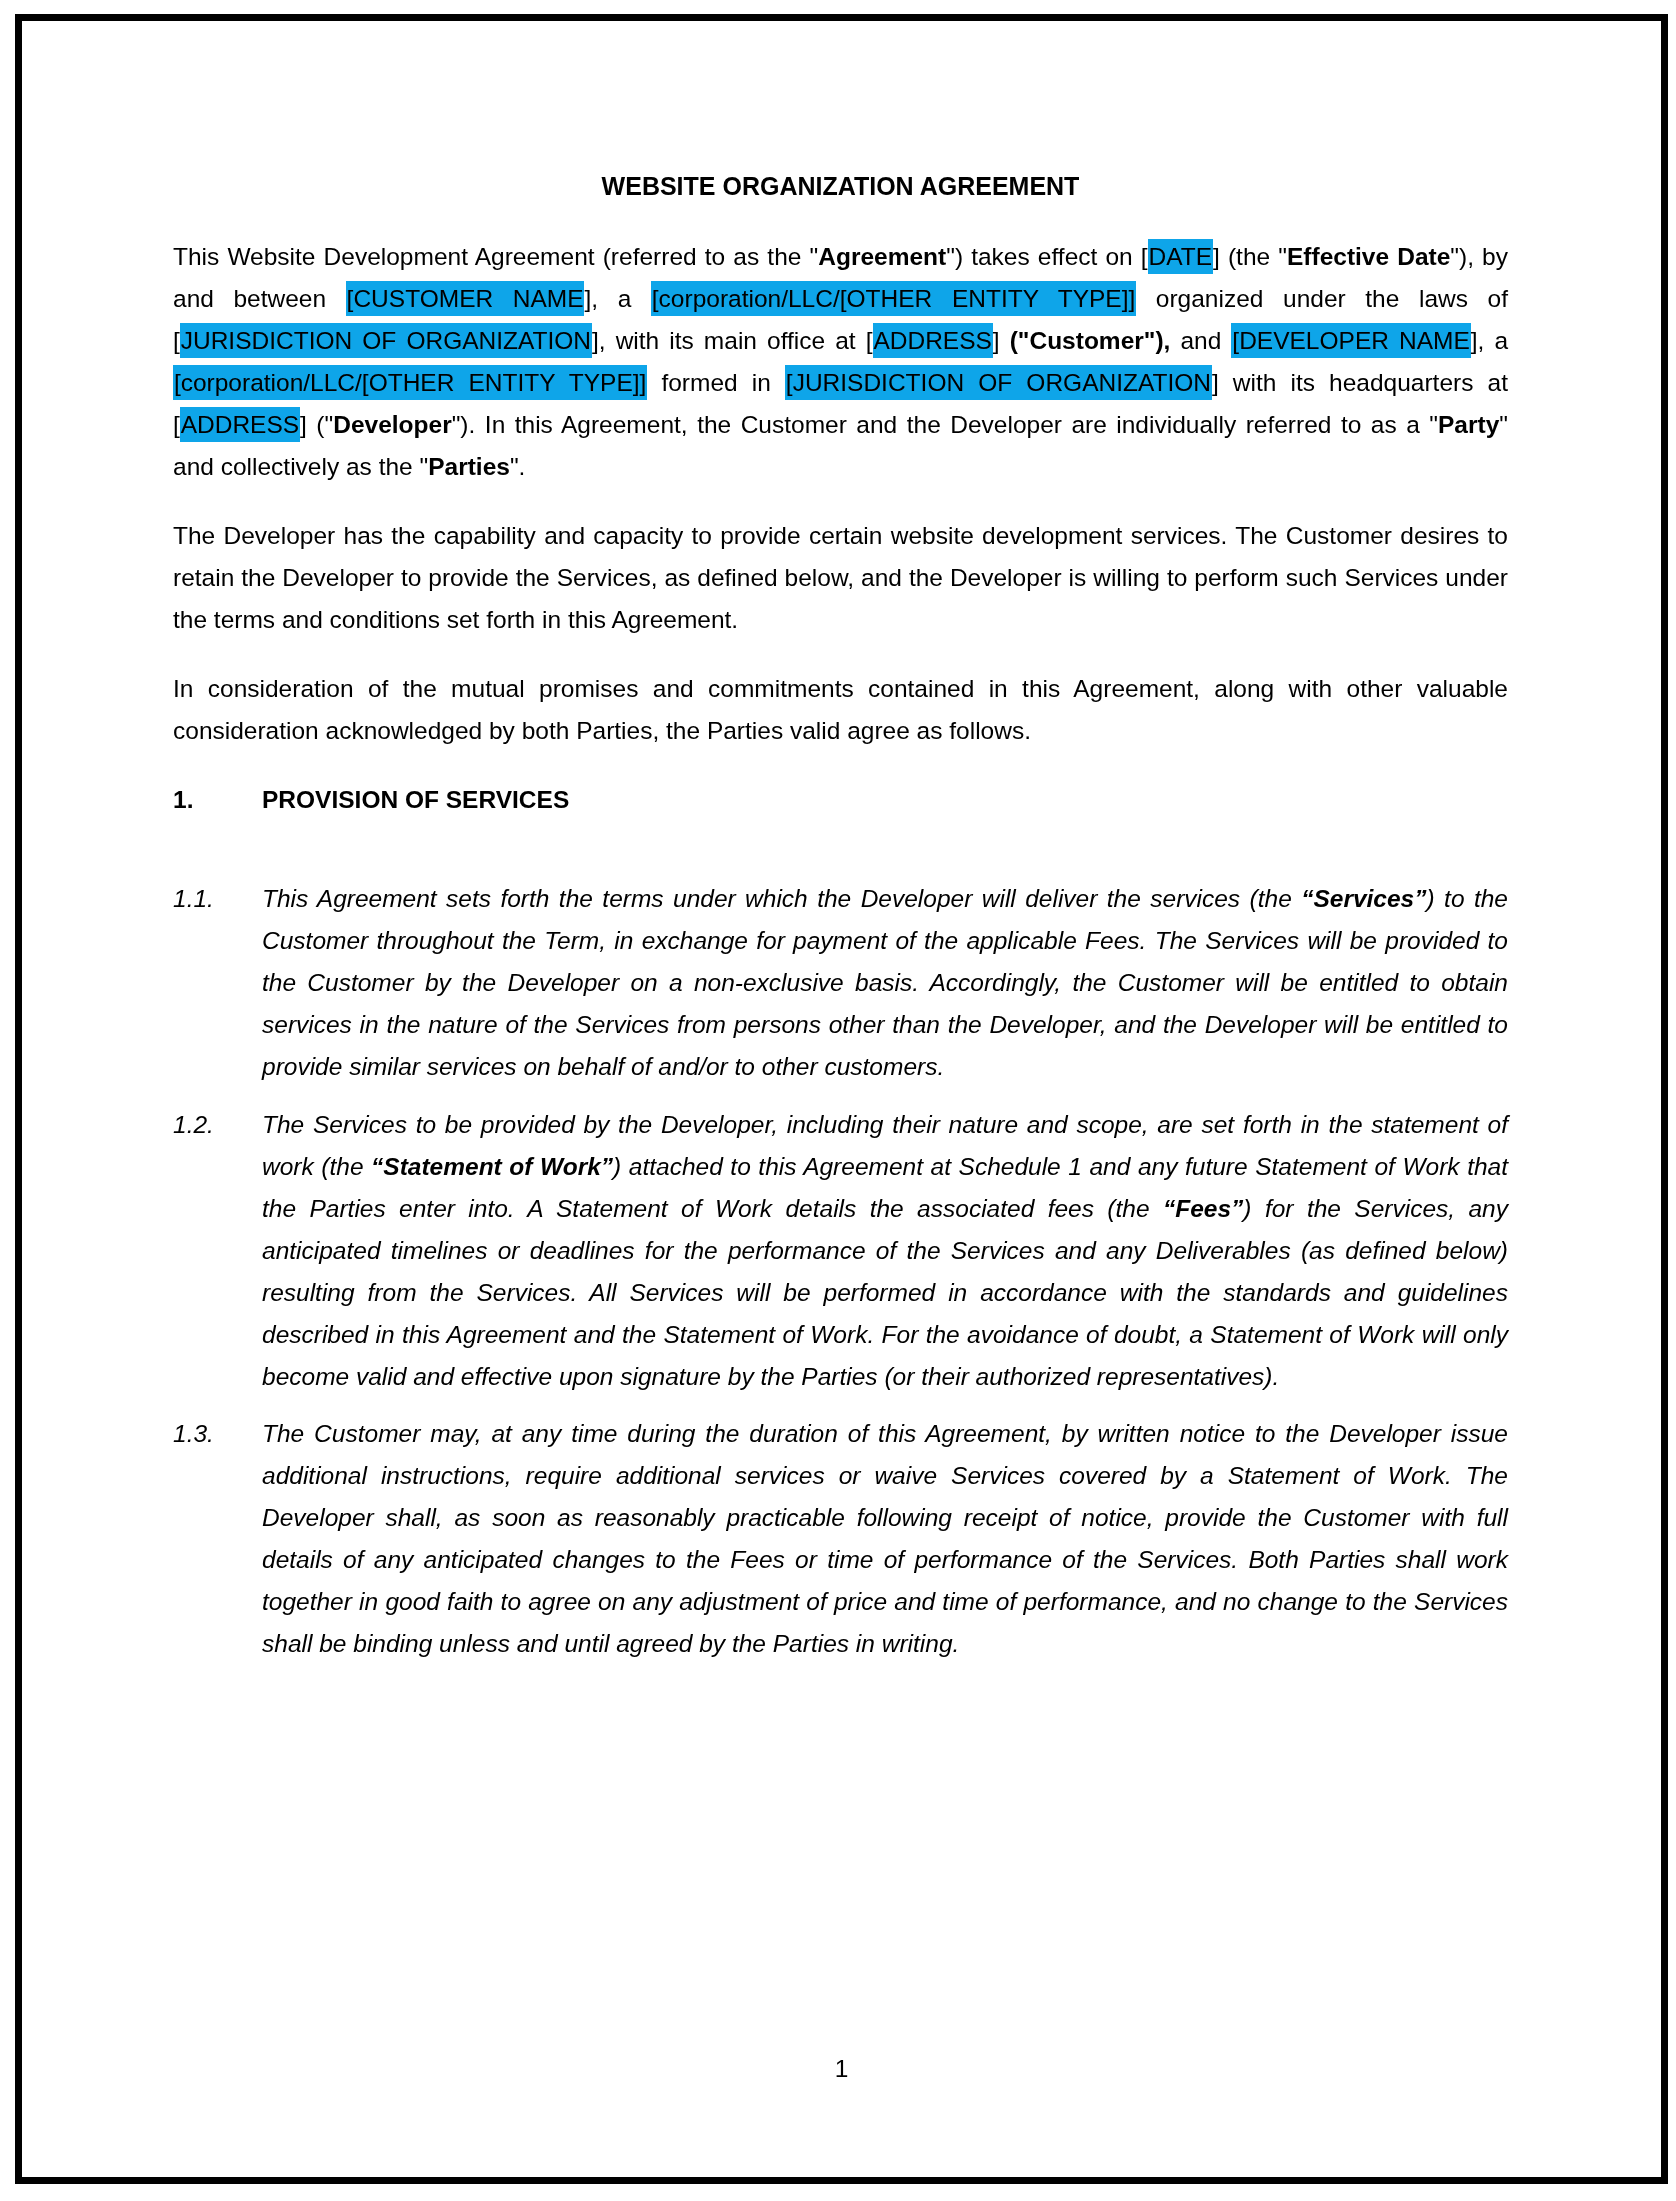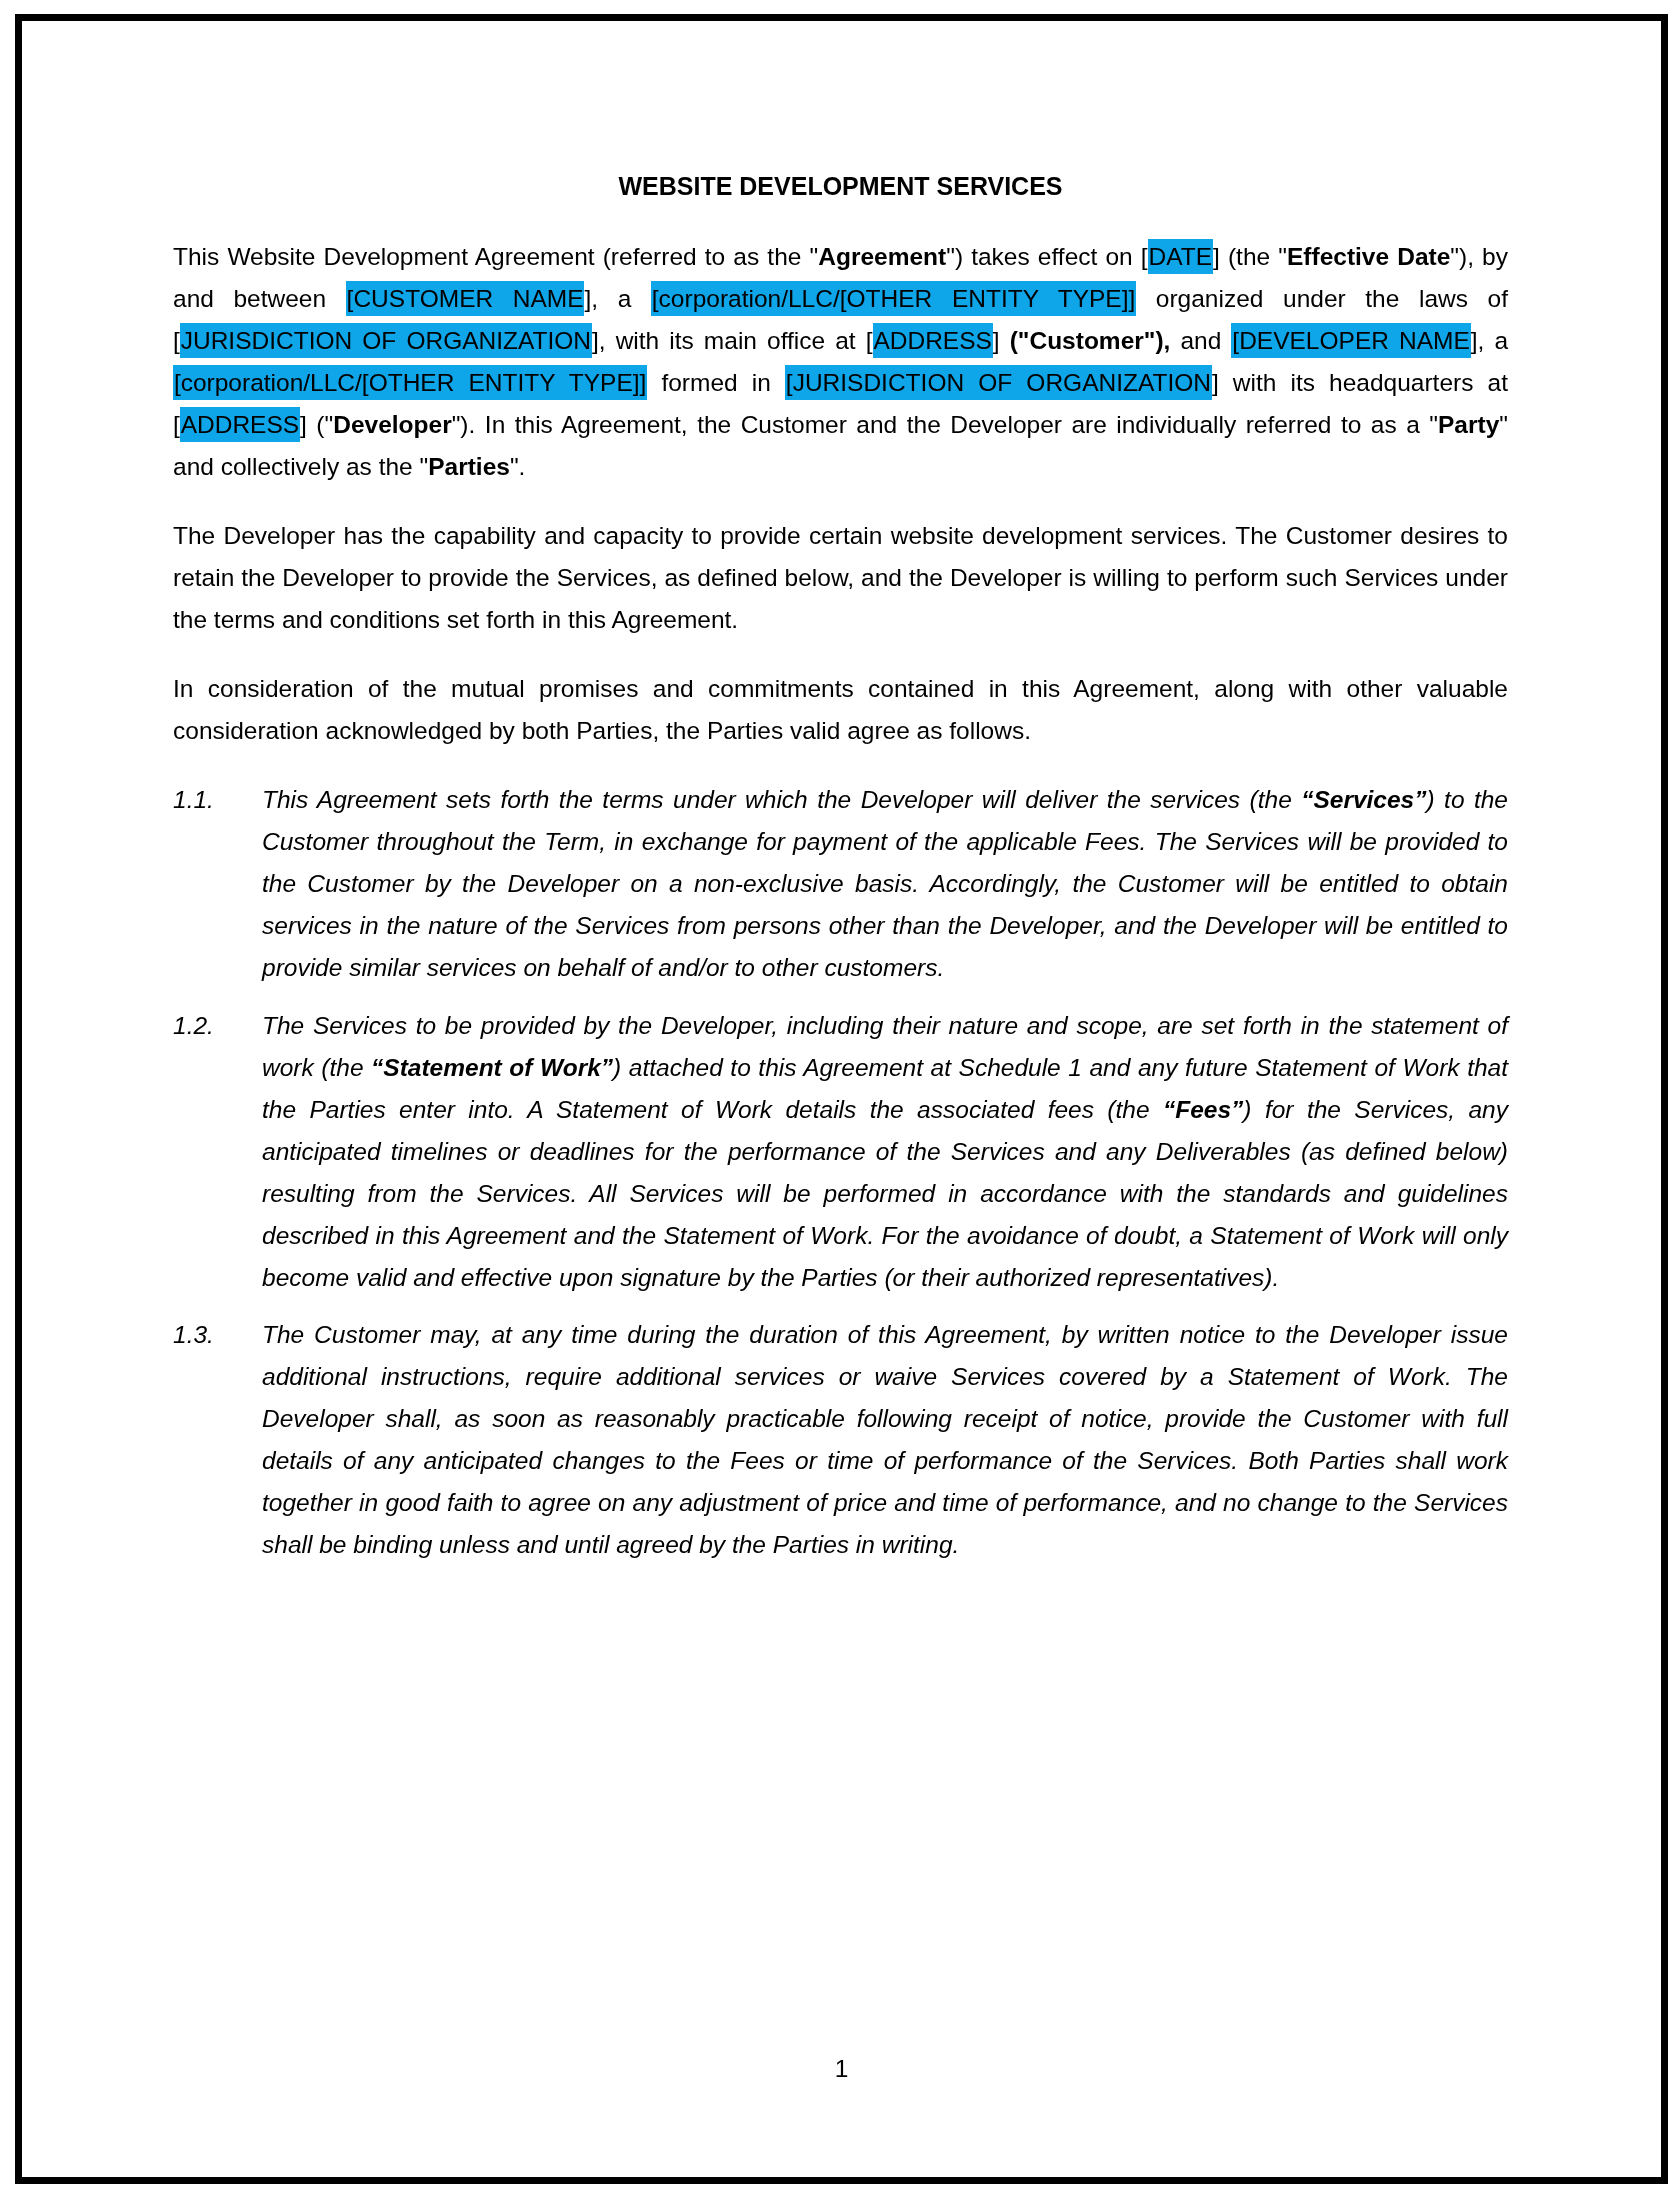--- a/index.html
+++ b/index.html
@@ -74,25 +74,26 @@
     text-align: center;
     font-size: 24.5px;
     line-height: 30px;
   }
 </style>
 </head>
 <body>
 
 <div class="page-frame">
   <div class="content">
-    <p class="doc-title">WEBSITE DEVELOPMENT SERVICES</p>
+    <p class="doc-title">WEBSITE ORGANIZATION AGREEMENT</p>
     <div>
         <p class="para"><span>This Website Development Agreement (referred to as the "</span><span class="b">Agreement</span><span>") takes effect on [</span><span class="hl">DATE</span><span>] (the "</span><span class="b">Effective Date</span><span>"), by and between </span><span class="hl">[CUSTOMER NAME</span><span>], a </span><span class="hl">[corporation/LLC/[OTHER ENTITY TYPE]]</span><span> organized under the laws of [</span><span class="hl">JURISDICTION OF ORGANIZATION</span><span>], with its main office at [</span><span class="hl">ADDRESS</span><span>] </span><span class="b">("Customer"),</span><span> and </span><span class="hl">[DEVELOPER NAME</span><span>], a </span><span class="hl">[corporation/LLC/[OTHER ENTITY TYPE]]</span><span> formed in </span><span class="hl">[JURISDICTION OF ORGANIZATION</span><span>] with its headquarters at [</span><span class="hl">ADDRESS</span><span>] ("</span><span class="b">Developer</span><span>"). In this Agreement, the Customer and the Developer are individually referred to as a "</span><span class="b">Party</span><span>" and collectively as the "</span><span class="b">Parties</span><span>".</span></p>
         <p class="para"><span>The Developer has the capability and capacity to provide certain website development services. The Customer desires to retain the Developer to provide the Services, as defined below, and the Developer is willing to perform such Services under the terms and conditions set forth in this Agreement.</span></p>
         <p class="para"><span>In consideration of the mutual promises and commitments contained in this Agreement, along with other valuable consideration acknowledged by both Parties, the Parties valid agree as follows.</span></p>
+        <p class="heading"><span class="num">1.</span><span class="b">PROVISION OF SERVICES</span></p>
         <p class="item"><span class="num">1.1.</span><span>This Agreement sets forth the terms under which the Developer will deliver the services (the </span><span class="b">“Services”</span><span>) to the Customer throughout the Term, in exchange for payment of the applicable Fees. The Services will be provided to the Customer by the Developer on a non-exclusive basis. Accordingly, the Customer will be entitled to obtain services in the nature of the Services from persons other than the Developer, and the Developer will be entitled to provide similar services on behalf of and/or to other customers.</span></p>
         <p class="item"><span class="num">1.2.</span><span>The Services to be provided by the Developer, including their nature and scope, are set forth in the statement of work (the </span><span class="b">“Statement of Work”</span><span>) attached to this Agreement at Schedule 1 and any future Statement of Work that the Parties enter into. A Statement of Work details the associated fees (the </span><span class="b">“Fees”</span><span>) for the Services, any anticipated timelines or deadlines for the performance of the Services and any Deliverables (as defined below) resulting from the Services. All Services will be performed in accordance with the standards and guidelines described in this Agreement and the Statement of Work. For the avoidance of doubt, a Statement of Work will only become valid and effective upon signature by the Parties (or their authorized representatives).</span></p>
         <p class="item"><span class="num">1.3.</span><span>The Customer may, at any time during the duration of this Agreement, by written notice to the Developer issue additional instructions, require additional services or waive Services covered by a Statement of Work. The Developer shall, as soon as reasonably practicable following receipt of notice, provide the Customer with full details of any anticipated changes to the Fees or time of performance of the Services. Both Parties shall work together in good faith to agree on any adjustment of price and time of performance, and no change to the Services shall be binding unless and until agreed by the Parties in writing.</span></p>
       </div>
   </div>
   <div class="page-num">1</div>
 </div>
 
 
 </body></html>

